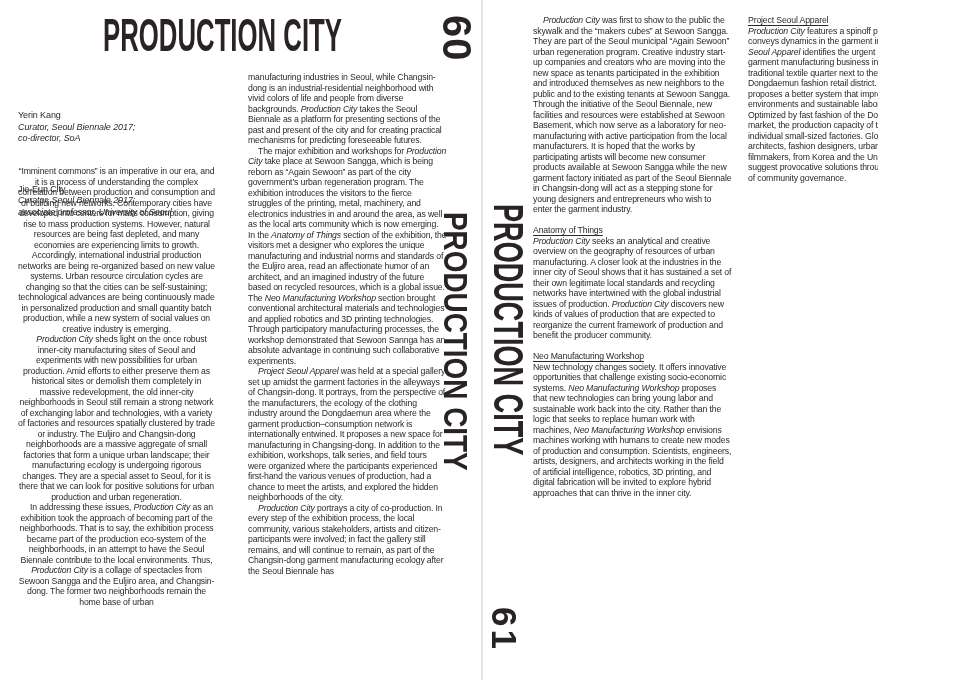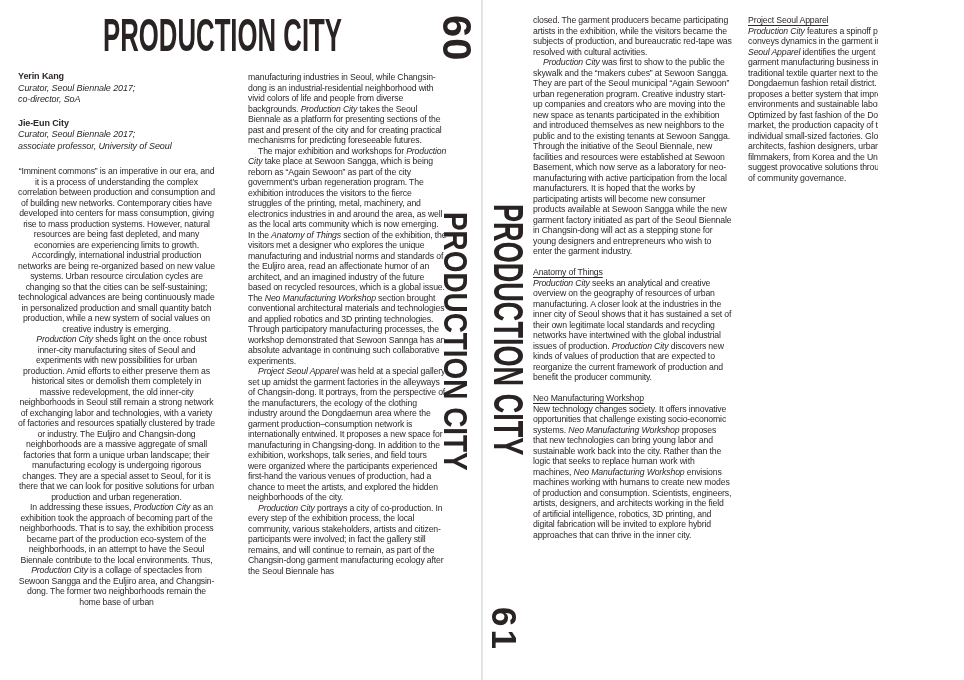--- a/index.html
+++ b/index.html
@@ -50,21 +50,21 @@
   .vtitle-right { left: 487px; top: 204px; font-size: 43px; transform: scaleY(0.63); transform-origin: 50% 0; }
   
   .authors {
     position: absolute;
     left: 18px; top: 71px; width: 198px;
     font-size: 9px;
     line-height: 11.5px;
     letter-spacing: -0.1px;
   }
   .author { margin-bottom: 12px; }
-  .author-name { font-weight: 700; }
+  .author-name { font-weight: 400; margin-top: 39px; }
   .author-role { font-style: italic; }
   
   .col {
     position: absolute;
     font-size: 8.7px;
     line-height: 10.5px;
     letter-spacing: -0.15px;
     text-align: left;
     color: #2e2828;
   }
@@ -118,21 +118,20 @@
       <p class="para indent"><em>Production City</em><span> sheds light on the once robust inner-city manufacturing sites of Seoul and experiments with new possibilities for urban production. Amid efforts to either preserve them as historical sites or demolish them completely in massive redevelopment, the old inner-city neighborhoods in Seoul still remain a strong network of exchanging labor and technologies, with a variety of factories and resources spatially clustered by trade or industry. The Euljiro and Changsin-dong neighborhoods are a massive aggregate of small factories that form a unique urban landscape; their manufacturing ecology is undergoing rigorous changes. They are a special asset to Seoul, for it is there that we can look for positive solutions for urban production and urban regeneration.</span></p>
       <p class="para indent"><span>In addressing these issues, </span><em>Production City</em><span> as an exhibition took the approach of becoming part of the neighborhoods. That is to say, the exhibition process became part of the production eco-system of the neighborhoods, in an attempt to have the Seoul Biennale contribute to the local environments. Thus, </span><em>Production City</em><span> is a collage of spectacles from Sewoon Sangga and the Euljiro area, and Changsin-dong. The former two neighborhoods remain the home base of urban</span></p>
     </div>
   <div class="col col2">
       <p class="para"><span>manufacturing industries in Seoul, while Changsin-dong is an industrial-residential neighborhood with vivid colors of life and people from diverse backgrounds. </span><em>Production City</em><span> takes the Seoul Biennale as a platform for presenting sections of the past and present of the city and for creating practical mechanisms for predicting foreseeable futures.</span></p>
       <p class="para indent"><span>The major exhibition and workshops for </span><em>Production City</em><span> take place at Sewoon Sangga, which is being reborn as “Again Sewoon” as part of the city government’s urban regeneration program. The exhibition introduces the visitors to the fierce struggles of the printing, metal, machinery, and electronics industries in and around the area, as well as the local arts community which is now emerging. In the </span><em>Anatomy of Things</em><span> section of the exhibition, the visitors met a designer who explores the unique manufacturing and industrial norms and standards of the Euljiro area, read an affectionate humor of an architect, and an imagined industry of the future based on recycled resources, which is a global issue. The </span><em>Neo Manufacturing Workshop</em><span> section brought conventional architectural materials and technologies and applied robotics and 3D printing technologies. Through participatory manufacturing processes, the workshop demonstrated that Sewoon Sannga has an absolute advantage in continuing such collaborative experiments.</span></p>
       <p class="para indent"><em>Project Seoul Apparel</em><span> was held at a special gallery set up amidst the garment factories in the alleyways of Changsin-dong. It portrays, from the perspective of the manufacturers, the ecology of the clothing industry around the Dongdaemun area where the garment production–consumption network is internationally entwined. It proposes a new space for manufacturing in Changsing-dong. In addition to the exhibition, workshops, talk series, and field tours were organized where the participants experienced first-hand the various venues of production, had a chance to meet the artists, and explored the hidden neighborhoods of the city.</span></p>
       <p class="para indent"><em>Production City</em><span> portrays a city of co-production. In every step of the exhibition process, the local community, various stakeholders, artists and citizen-participants were involved; in fact the gallery still remains, and will continue to remain, as part of the Changsin-dong garment manufacturing ecology after the Seoul Biennale has</span></p>
     </div>
   <div class="col col3">
-      <p class="para"><span>closed. The garment producers became participating artists in the exhibition, while the visitors became the subjects of production, and bureaucratic red-tape was resolved with cultural activities.</span></p>
       <p class="para indent"><em>Production City</em><span> was first to show to the public the skywalk and the “makers cubes” at Sewoon Sangga. They are part of the Seoul municipal “Again Sewoon” urban regeneration program. Creative industry start-up companies and creators who are moving into the new space as tenants participated in the exhibition and introduced themselves as new neighbors to the public and to the existing tenants at Sewoon Sangga. Through the initiative of the Seoul Biennale, new facilities and resources were established at Sewoon Basement, which now serve as a laboratory for neo-manufacturing with active participation from the local manufacturers. It is hoped that the works by participating artists will become new consumer products available at Sewoon Sangga while the new garment factory initiated as part of the Seoul Biennale in Changsin-dong will act as a stepping stone for young designers and entrepreneurs who wish to enter the garment industry.</span></p>
       <p class="para heading"><span>Anatomy of Things</span></p>
       <p class="para"><em>Production City</em><span> seeks an analytical and creative overview on the geography of resources of urban manufacturing. A closer look at the industries in the inner city of Seoul shows that it has sustained a set of their own legitimate local standards and recycling networks have intertwined with the global industrial issues of production. </span><em>Production City</em><span> discovers new kinds of values of production that are expected to reorganize the current framework of production and benefit the producer community.</span></p>
       <p class="para heading"><span>Neo Manufacturing Workshop</span></p>
       <p class="para"><span>New technology changes society. It offers innovative opportunities that challenge existing socio-economic systems. </span><em>Neo Manufacturing Workshop</em><span> proposes that new technologies can bring young labor and sustainable work back into the city. Rather than the logic that seeks to replace human work with machines, </span><em>Neo Manufacturing Workshop</em><span> envisions machines working with humans to create new modes of production and consumption. Scientists, engineers, artists, designers, and architects working in the field of artificial intelligence, robotics, 3D printing, and digital fabrication will be invited to explore hybrid approaches that can thrive in the inner city.</span></p>
     </div>
   <div class="col col4">
       <p class="para heading"><span>Project Seoul Apparel</span></p>
       <p class="para"><em>Production City</em><span> features a spinoff project that conveys dynamics in the garment industries. </span><em>Project Seoul Apparel</em><span> identifies the urgent issues facing the garment manufacturing business in Changsin-dong, a traditional textile quarter next to the ultra-modern Dongdaemun fashion retail district. The project proposes a better system that improves working environments and sustainable labor operations. Optimized by fast fashion of the Dongdaemun market, the production capacity of this area relies on individual small-sized factories. Global artist groups of architects, fashion designers, urban researchers, and filmmakers, from Korea and the United Kingdom, suggest provocative solutions through local networks of community governance.</span></p>
     </div>

